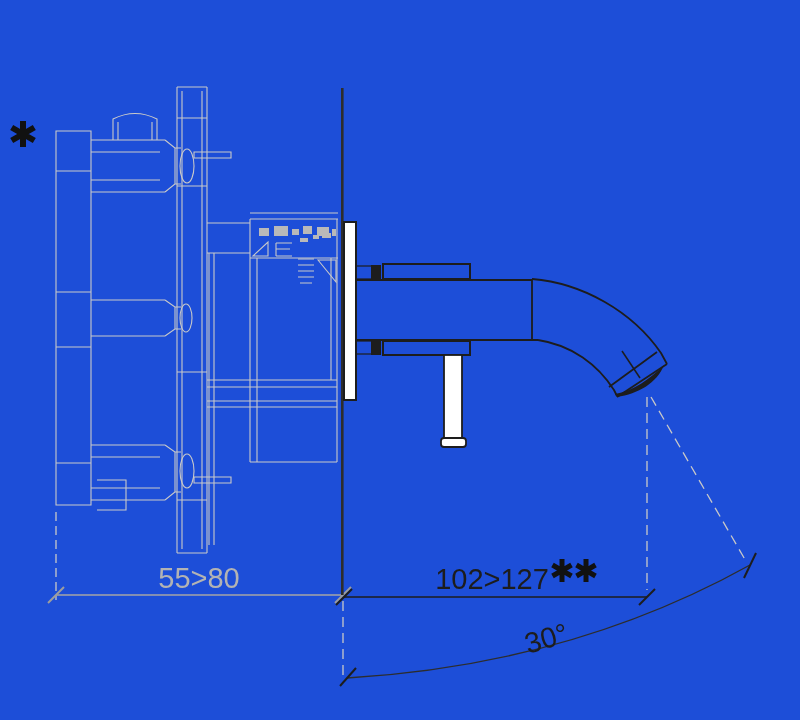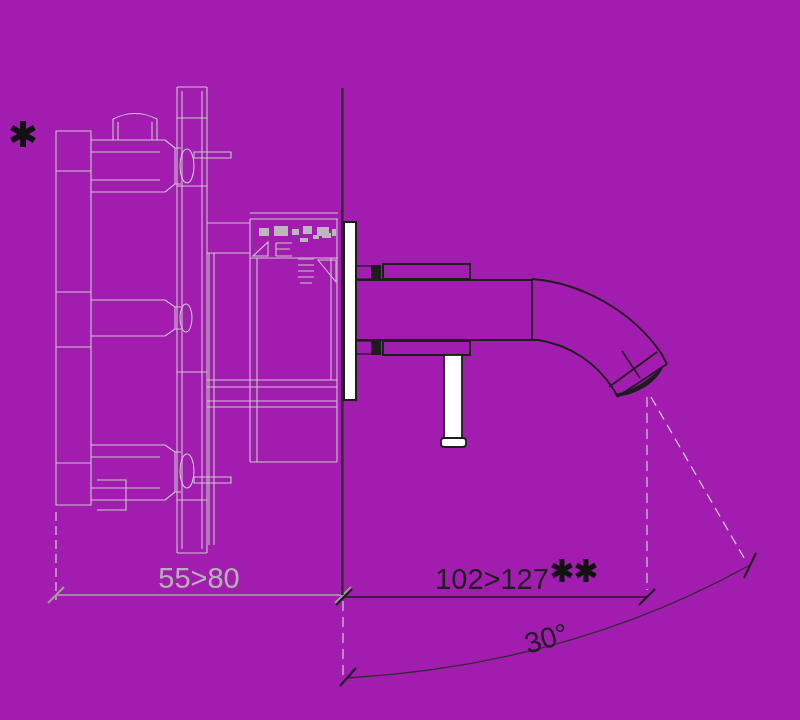--- a/index.html
+++ b/index.html
@@ -1,19 +1,19 @@
 <!DOCTYPE html>
 <html><head>
 <meta charset="utf-8">
 <style>
   html,body{margin:0;padding:0;background:#ffffff;}
   .canvas{
     position:relative;
     width:800px;height:720px;
-    background:#a21caf;
+    background:#1d4ed8;
     overflow:hidden;
     font-family:"Liberation Sans", sans-serif;
   }
   svg{position:absolute;left:0;top:0;}
   .dim-text{font-family:"Liberation Sans", sans-serif;font-size:29px;}
   .dim-gray{fill:#b3b3b3;}
   .dim-black{fill:#1d1d1d;}
 </style>
 </head>
 <body>

